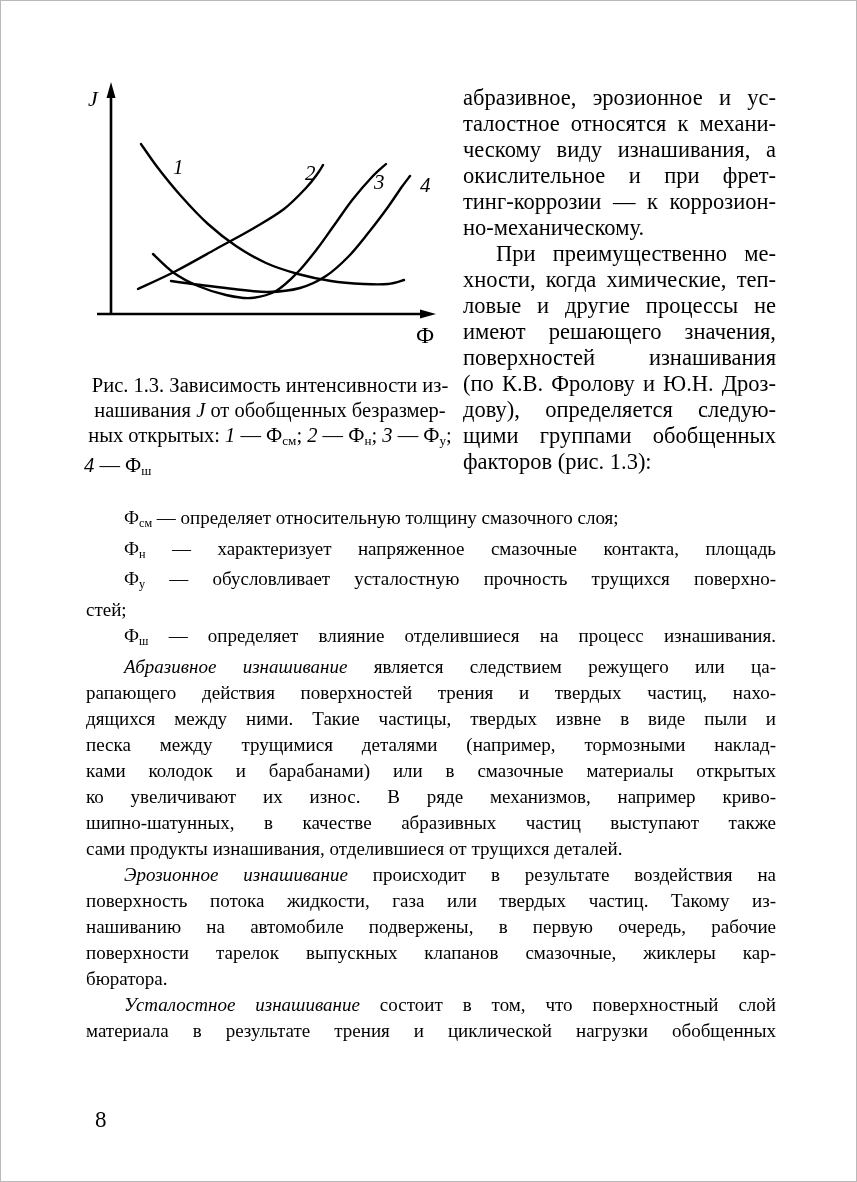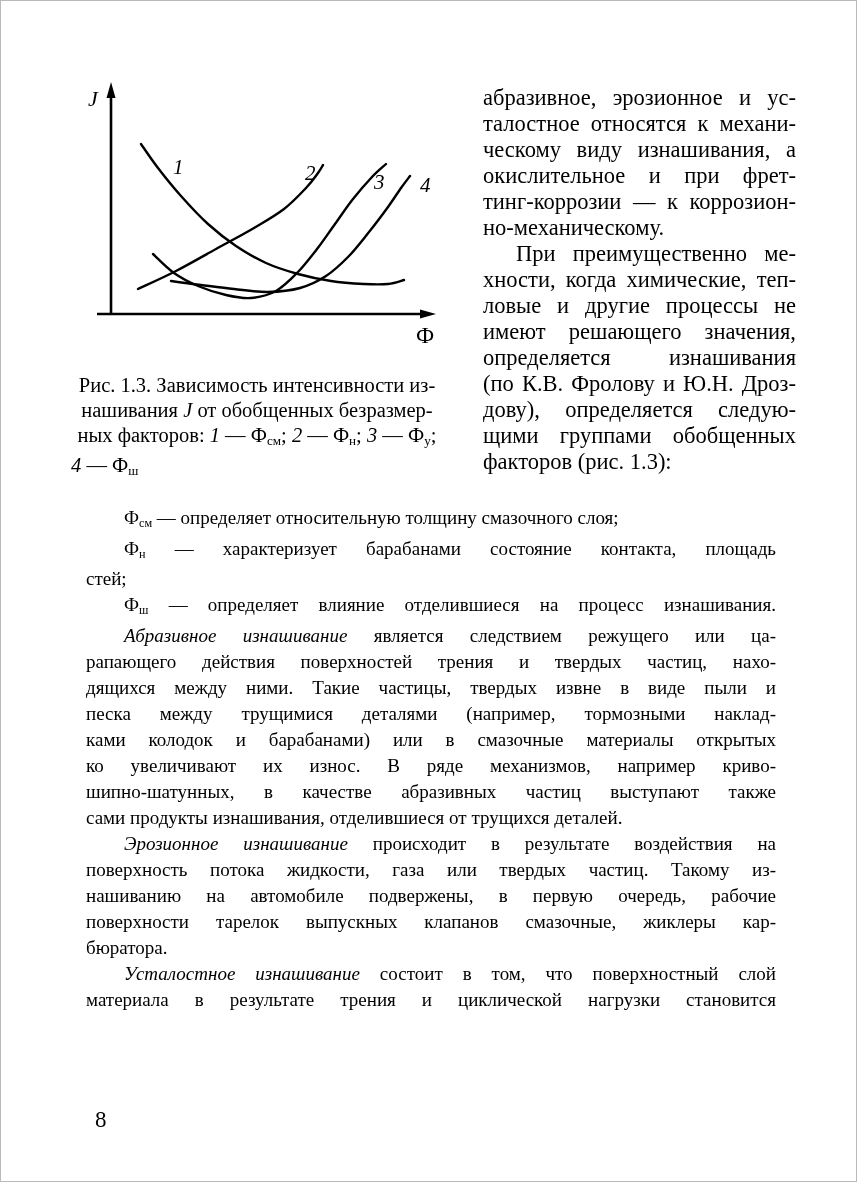--- a/index.html
+++ b/index.html
@@ -8,23 +8,23 @@
     font-family:"Liberation Serif",serif;color:#000;
     border:1px solid #b9b9b9;box-sizing:border-box;overflow:hidden;
   }
   .fig-svg{position:absolute;left:85px;top:75px;width:372px;height:275px;}
   .axis{stroke:#000;stroke-width:2.6;fill:none;}
   .curve{stroke:#000;stroke-width:2.4;fill:none;stroke-linecap:round;}
   .arrow{fill:#000;stroke:none;}
   .axis-label{font-family:"Liberation Serif",serif;font-size:23px;fill:#000;}
   .axis-label.it{font-style:italic;font-size:22px;}
   .curve-label{font-family:"Liberation Serif",serif;font-style:italic;font-size:21px;fill:#000;}
-  .caption{position:absolute;left:70px;top:372px;width:372px;font-size:20.5px;line-height:25px;}
+  .caption{position:absolute;left:83px;top:372px;width:372px;font-size:20.5px;line-height:25px;}
   .caption .line{text-align:center;text-align-last:center;}
-  .right-col{position:absolute;left:462px;top:84px;width:313px;font-size:22.5px;line-height:26px;margin-left:20px;}
+  .right-col{position:absolute;left:462px;top:84px;width:313px;font-size:22.5px;line-height:26px;}
   .body-text{position:absolute;left:85px;top:504px;width:690px;font-size:19px;line-height:26px;}
   .line{text-align:justify;text-align-last:justify;}
   .line.last{text-align-last:left;text-align:right;}
   .line.first{text-indent:38px;}
   .right-col .line.first{text-indent:33px;}
   .sub{font-size:0.64em;vertical-align:-0.22em;}
   .i{font-style:italic;}
   .page-num{position:absolute;left:94px;top:1106px;font-size:23px;}
 </style>
 </head>
@@ -46,55 +46,56 @@
     <text class="curve-label" x="87" y="98">1</text>
     <text class="curve-label" x="219" y="104">2</text>
     <text class="curve-label" x="288" y="113">3</text>
     <text class="curve-label" x="334" y="116">4</text>
   </svg>
 
   <div class="caption">
       <div>
         <div class="line"><span>Рис. 1.3. Зависимость интенсивности из-</span></div>
         <div class="line"><span>нашивания </span><span class="i">J</span><span> от обобщенных безразмер-</span></div>
-        <div class="line"><span>ных факторов: </span><span class="i">1</span><span> — Ф</span><span class="sub">см</span><span>; </span><span class="i">2</span><span> — Ф</span><span class="sub">н</span><span>; </span><span class="i">3</span><span> — Ф</span><span class="sub">у</span><span>;</span></div>
+        <div class="line"><span>ных открытых: </span><span class="i">1</span><span> — Ф</span><span class="sub">см</span><span>; </span><span class="i">2</span><span> — Ф</span><span class="sub">н</span><span>; </span><span class="i">3</span><span> — Ф</span><span class="sub">у</span><span>;</span></div>
         <div class="line last"><span class="i">4</span><span> — Ф</span><span class="sub">ш</span></div>
       </div>
     </div>
 
   <div class="right-col">
       <div>
         <div class="line"><span>абразивное, эрозионное и ус-</span></div>
         <div class="line"><span>талостное относятся к механи-</span></div>
         <div class="line"><span>ческому виду изнашивания, а</span></div>
         <div class="line"><span>окислительное и при фрет-</span></div>
         <div class="line"><span>тинг-коррозии — к коррозион-</span></div>
         <div class="line last"><span>но-механическому.</span></div>
       </div>
       <div>
         <div class="line first"><span>При преимущественно ме-</span></div>
         <div class="line"><span>хности, когда химические, теп-</span></div>
         <div class="line"><span>ловые и другие процессы не</span></div>
         <div class="line"><span>имеют решающего значения,</span></div>
-        <div class="line"><span>определяется изнашивания</span></div>
+        <div class="line"><span>поверхностей изнашивания</span></div>
         <div class="line"><span>(по К.В. Фролову и Ю.Н. Дроз-</span></div>
         <div class="line"><span>дову), определяется следую-</span></div>
         <div class="line"><span>щими группами обобщенных</span></div>
         <div class="line last"><span>факторов (рис. 1.3):</span></div>
       </div>
     </div>
 
   <div class="body-text">
       <div>
         <div class="line first last"><span>Ф</span><span class="sub">см</span><span> — определяет относительную толщину смазочного слоя;</span></div>
       </div>
       <div>
-        <div class="line first"><span>Ф</span><span class="sub">н</span><span> — характеризует барабанами состояние контакта, площадь</span></div>
+        <div class="line first"><span>Ф</span><span class="sub">н</span><span> — характеризует напряженное смазочные контакта, площадь</span></div>
       </div>
       <div>
+        <div class="line first"><span>Ф</span><span class="sub">у</span><span> — обусловливает усталостную прочность трущихся поверхно-</span></div>
         <div class="line last"><span>стей;</span></div>
       </div>
       <div>
         <div class="line first"><span>Ф</span><span class="sub">ш</span><span> — определяет влияние отделившиеся на процесс изнашивания.</span></div>
       </div>
       <div>
         <div class="line first"><span class="i">Абразивное изнашивание</span><span> является следствием режущего или ца-</span></div>
         <div class="line"><span>рапающего действия поверхностей трения и твердых частиц, нахо-</span></div>
         <div class="line"><span>дящихся между ними. Такие частицы, твердых извне в виде пыли и</span></div>
         <div class="line"><span>песка между трущимися деталями (например, тормозными наклад-</span></div>
@@ -105,19 +106,19 @@
       </div>
       <div>
         <div class="line first"><span class="i">Эрозионное изнашивание</span><span> происходит в результате воздействия на</span></div>
         <div class="line"><span>поверхность потока жидкости, газа или твердых частиц. Такому из-</span></div>
         <div class="line"><span>нашиванию на автомобиле подвержены, в первую очередь, рабочие</span></div>
         <div class="line"><span>поверхности тарелок выпускных клапанов смазочные, жиклеры кар-</span></div>
         <div class="line last"><span>бюратора.</span></div>
       </div>
       <div>
         <div class="line first"><span class="i">Усталостное изнашивание</span><span> состоит в том, что поверхностный слой</span></div>
-        <div class="line"><span>материала в результате трения и циклической нагрузки становится</span></div>
+        <div class="line"><span>материала в результате трения и циклической нагрузки обобщенных</span></div>
       </div>
     </div>
 
   <div class="page-num">8</div>
 
 </div>
 
 </body></html>

